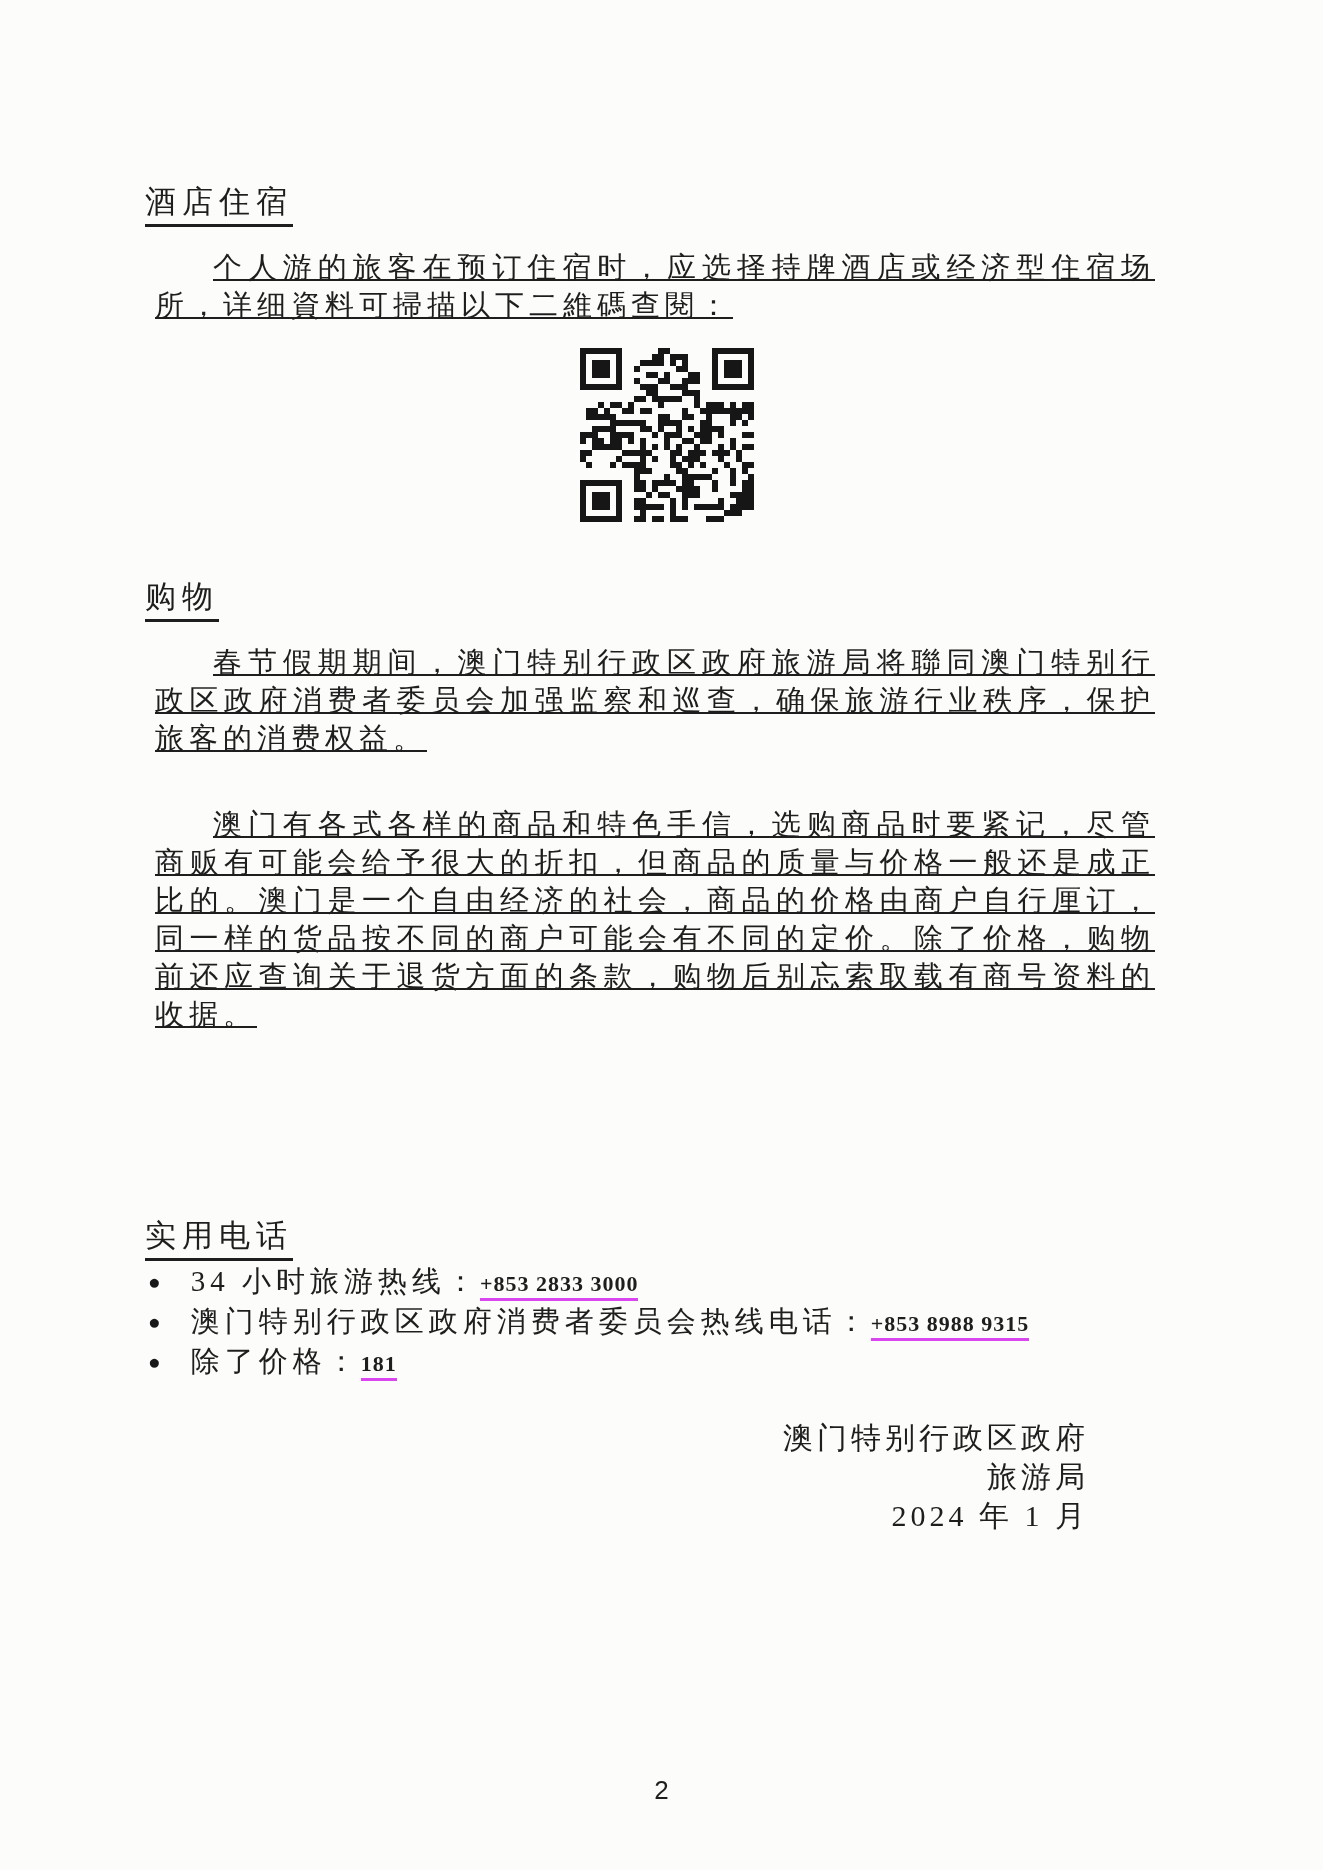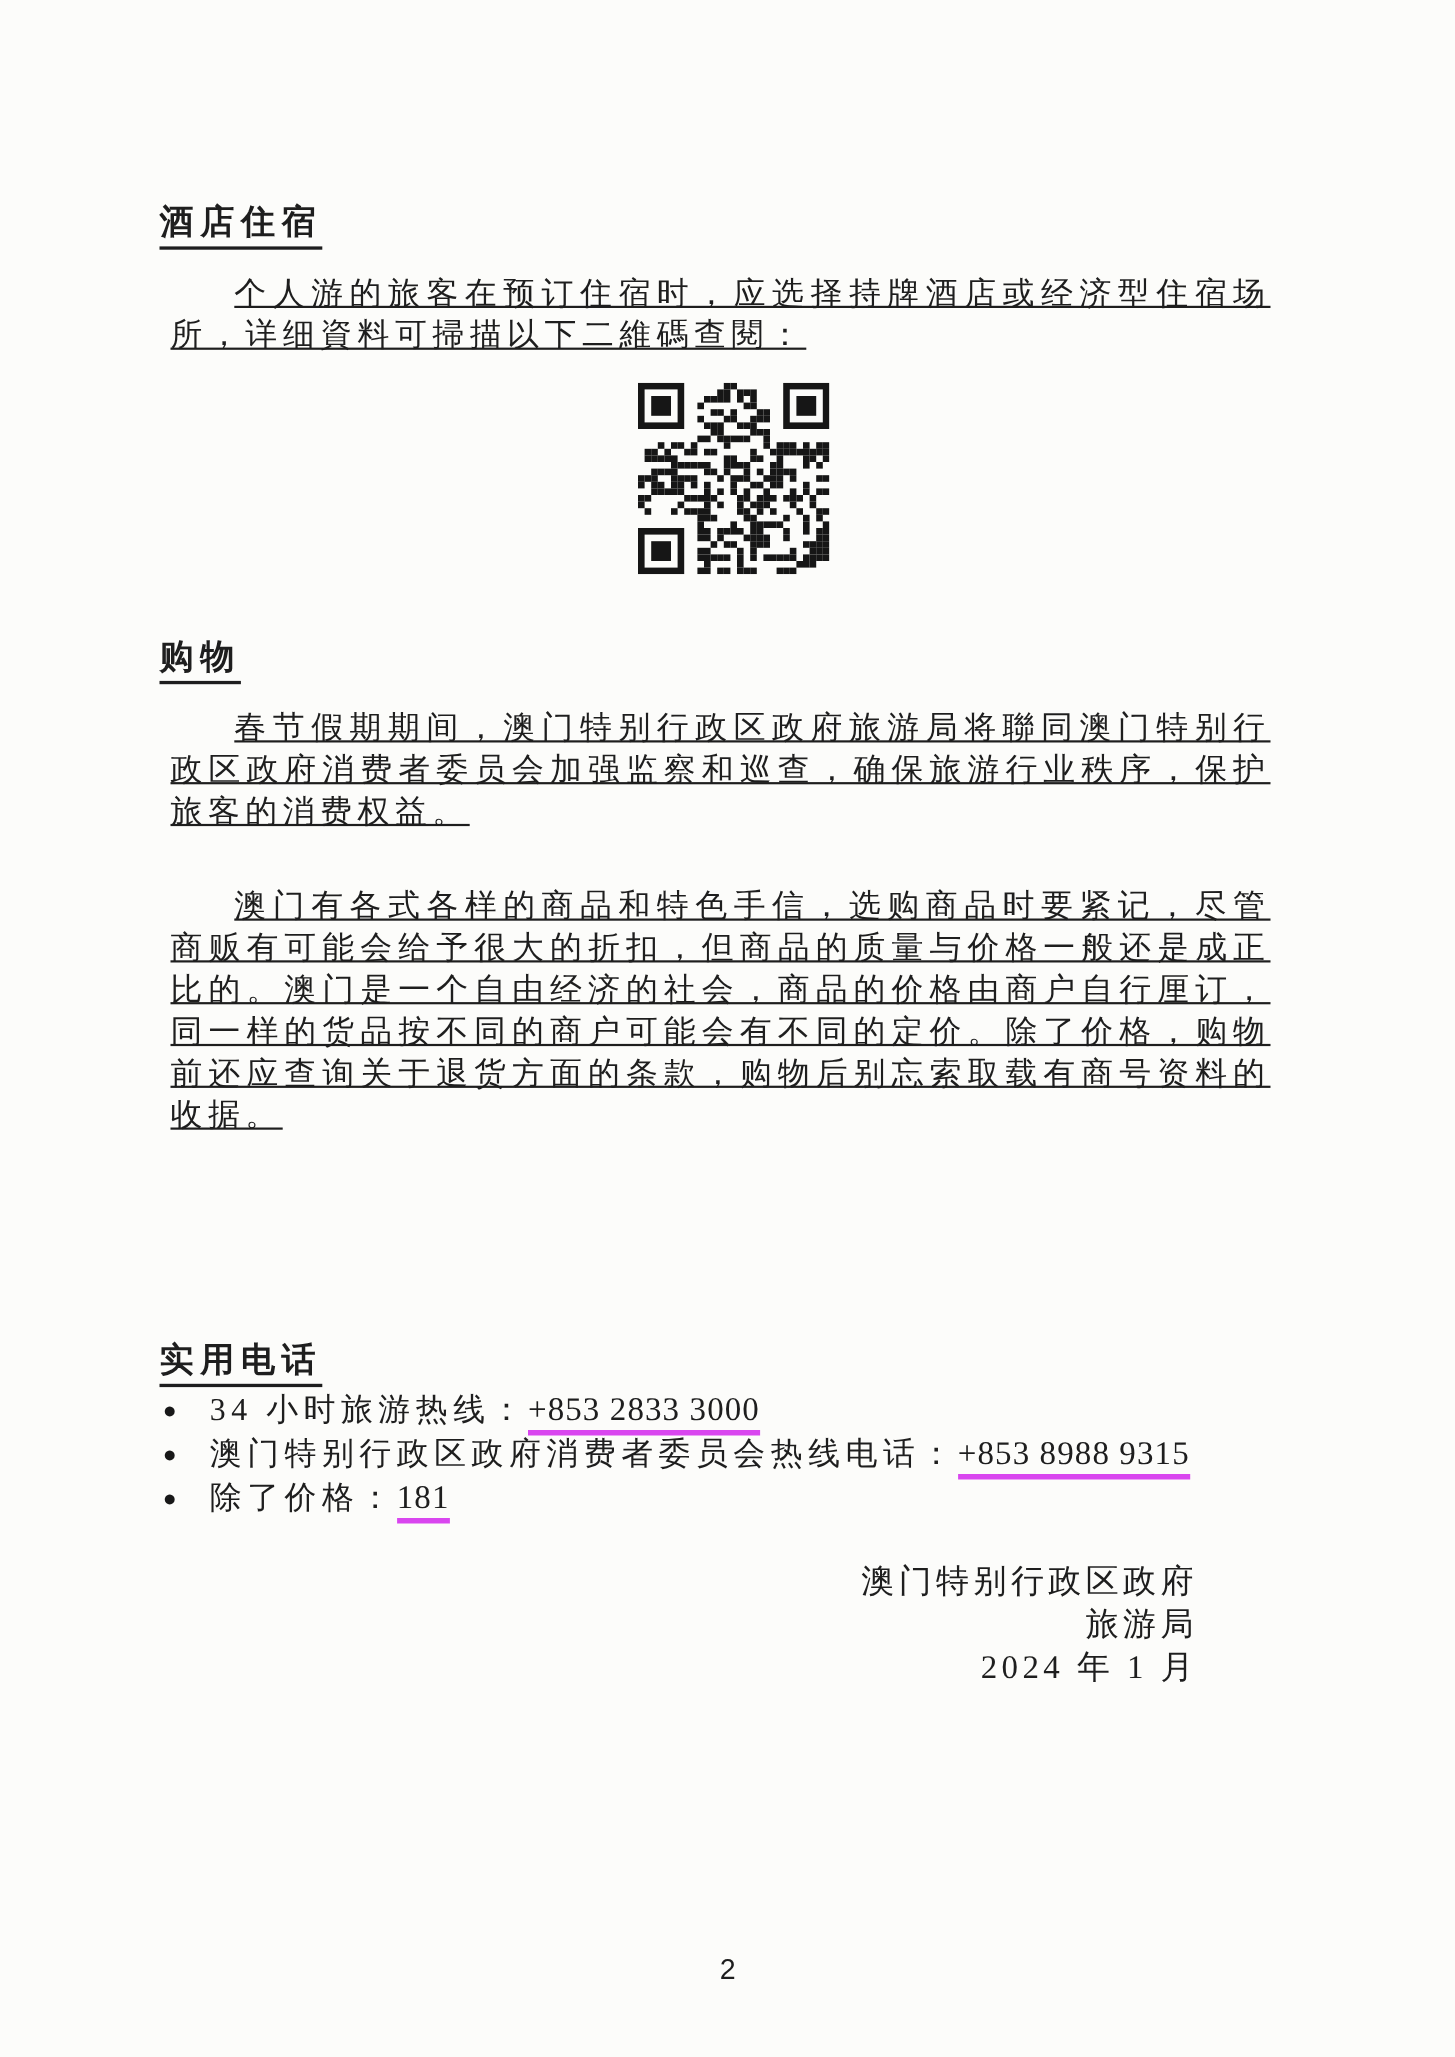--- a/index.html
+++ b/index.html
@@ -11,21 +11,21 @@
     margin: 0 auto;
     background: #fcfcfa;
     color: #1e1e1e;
     font-family: "Liberation Serif", "DejaVu Serif", serif;
     overflow: hidden;
   }
   .section-heading {
     position: absolute;
     left: 145px;
     font-size: 31px;
-    font-weight: bold;
+    font-weight: normal;
     letter-spacing: 6px;
     line-height: 1.15;
   }
   .section-heading .u {
     display: inline-block;
     border-bottom: 3px solid #1e1e1e;
     padding-bottom: 5px;
   }
   .body-para {
     position: absolute;
@@ -63,24 +63,24 @@
     line-height: 40px;
     margin-right: 30px;
     align-self: center;
     color: #181818;
   }
   .phone-label {
     font-size: 29px;
     letter-spacing: 5px;
   }
   .phone-number {
-    font-size: 30px;
-    font-weight: normal;
+    font-size: 22px;
+    font-weight: bold;
     letter-spacing: 1px;
-    border-bottom: 5px solid #d946ef;
+    border-bottom: 3px solid #d946ef;
     padding-bottom: 1px;
   }
   .signature {
     position: absolute;
     left: 783px;
     top: 1418px;
     font-size: 30px;
     line-height: 39px;
     letter-spacing: 4px;
     text-align: right;

